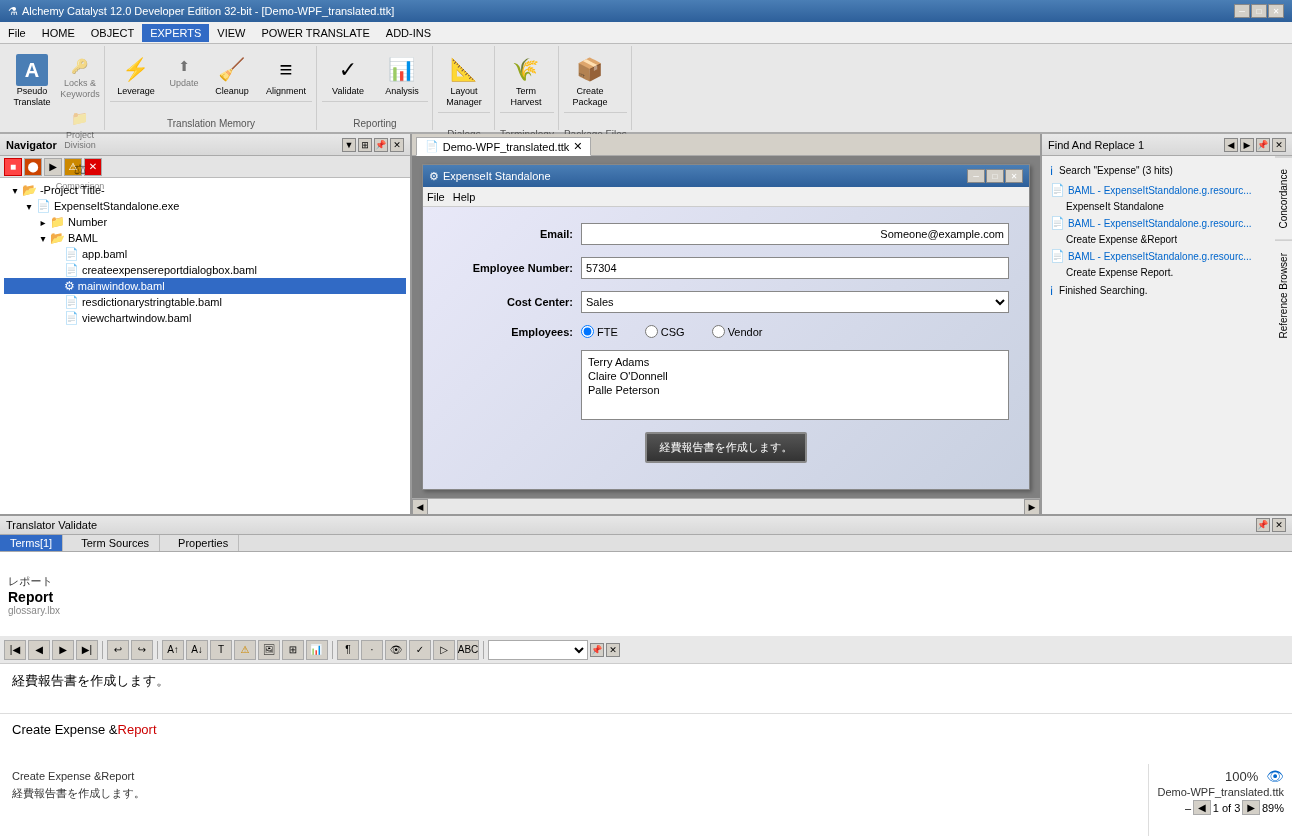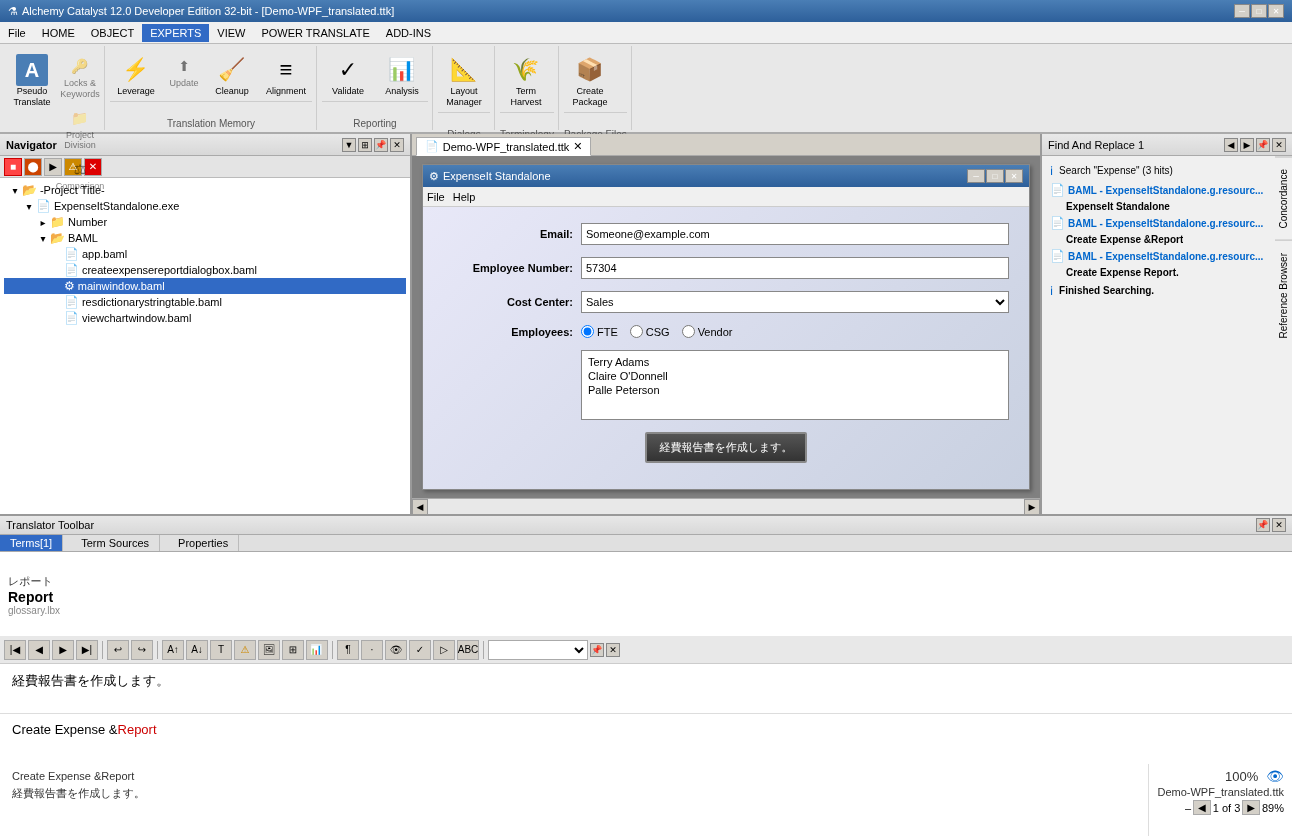--- a/index.html
+++ b/index.html
@@ -57,41 +57,41 @@
     .editor-tab.active { background: white; border-bottom: 1px solid white; margin-bottom: -1px; }
     .editor-content { flex: 1; background: #808080; overflow: hidden; position: relative; }
     .preview-window { position: absolute; left: 10px; top: 8px; right: 10px; bottom: 8px; background: #f0f0f0; border: 1px solid #888; box-shadow: 2px 2px 4px rgba(0,0,0,0.3); display: flex; flex-direction: column; }
     .app-title-bar { height: 22px; background: linear-gradient(to bottom, #4a7eb5, #2d5f9a); display: flex; align-items: center; justify-content: space-between; padding: 0 6px; color: white; font-size: 11px; }
     .app-menu-bar { height: 20px; background: #f0f0f0; display: flex; align-items: center; padding: 0 4px; gap: 8px; border-bottom: 1px solid #ccc; font-size: 11px; }
     .app-content { flex: 1; padding: 16px 20px; display: flex; flex-direction: column; gap: 12px; background: linear-gradient(135deg, #e8e8f8 0%, #c8d0e0 100%); }
     .form-row { display: flex; align-items: center; gap: 8px; }
     .form-label { text-align: right; width: 130px; font-size: 11px; font-weight: bold; }
     .form-input { flex: 1; height: 22px; border: 1px solid #888; background: white; padding: 0 4px; font-size: 11px; }
     .form-select { flex: 1; height: 22px; border: 1px solid #888; background: white; font-size: 11px; }
-    .radio-group { display: flex; align-items: center; gap: 12px; }
+    .radio-group { display: flex; align-items: center; gap: 27px; }
     .radio-label { display: flex; align-items: center; gap: 3px; font-size: 11px; }
     .employee-list { border: 1px solid #888; background: white; padding: 4px; min-height: 70px; flex: 1; }
     .employee-item { padding: 1px 2px; font-size: 11px; }
     .create-btn { background: linear-gradient(to bottom, #555, #333); color: white; border: 2px solid #888; padding: 6px 12px; font-size: 11px; margin: 0 auto; cursor: pointer; border-radius: 2px; }
     .btn-row { display: flex; justify-content: center; }
     .win-btn { width: 18px; height: 14px; background: #d4d0c8; border: 1px solid #888; font-size: 8px; display: flex; align-items: center; justify-content: center; cursor: pointer; }
     .win-btns { display: flex; gap: 1px; }
     
     
     .h-scroll { height: 16px; background: #d4d0c8; border-top: 1px solid #aaa; display: flex; align-items: center; }
     .scroll-btn { width: 16px; height: 16px; background: #d4d0c8; border: 1px solid #999; display: flex; align-items: center; justify-content: center; font-size: 9px; cursor: pointer; }
     .scroll-track { flex: 1; background: #e8e8e8; height: 100%; }
 
     
     .right-panel { width: 252px; background: #f0f0f0; border-left: 2px solid #999; display: flex; flex-direction: column; position: relative; }
     .right-panel-header { background: linear-gradient(to bottom, #e8e8e8, #d8d8d8); border-bottom: 1px solid #aaa; padding: 2px 6px; display: flex; align-items: center; justify-content: space-between; height: 22px; }
     .search-results { padding: 4px; font-size: 11px; overflow-y: auto; flex: 1; }
     .search-result-item { padding: 2px 4px; cursor: pointer; display: flex; align-items: center; gap: 3px; font-size: 10px; }
     .result-icon { color: #0066cc; font-size: 12px; }
-    .result-text { overflow: hidden; text-overflow: ellipsis; white-space: nowrap; font-weight: bold; }
+    .result-text { overflow: hidden; text-overflow: ellipsis; white-space: nowrap; }
     .result-blue { color: #0066cc; }
     .side-tab { writing-mode: vertical-rl; transform: rotate(180deg); padding: 12px 3px; font-size: 10px; cursor: pointer; border-bottom: 1px solid #bbb; }
 
     
     .translator-toolbar { height: 120px; background: #f0f0f0; border-top: 2px solid #999; display: flex; flex-direction: column; }
     .translator-header { background: linear-gradient(to bottom, #e8e8e8, #d8d8d8); border-bottom: 1px solid #aaa; padding: 2px 6px; display: flex; align-items: center; justify-content: space-between; height: 22px; }
     .translator-tabs { display: flex; gap: 8px; background: #e0e0e0; border-bottom: 1px solid #aaa; }
     .trans-tab { padding: 2px 10px; font-size: 11px; cursor: pointer; border-right: 1px solid #bbb; }
     .trans-tab.active { background: #316ac5; color: white; }
     .translator-content { flex: 1; display: flex; gap: 0; }
@@ -345,21 +345,21 @@
             <div class="win-btn">✕</div>
           </div>
         </div>
         <div class="app-menu-bar">
           <span>File</span>
           <span>Help</span>
         </div>
         <div class="app-content">
           <div class="form-row">
             <span class="form-label">Email:</span>
-            <input class="form-input" style="flex: 1 1 0%;" value="Someone@example.com">
+            <input class="form-input" style="flex: 1 1 0%; text-align: right;" value="Someone@example.com">
           </div>
           <div class="form-row">
             <span class="form-label">Employee Number:</span>
             <input class="form-input" style="flex: 1 1 0%;" value="57304">
           </div>
           <div class="form-row">
             <span class="form-label">Cost Center:</span>
             <select class="form-select" style="flex:1;">
               <option>Sales</option>
             </select>
@@ -438,21 +438,21 @@
 
     <div style="position:absolute;right:0;top:22px;bottom:0;display:flex;flex-direction:column;">
       <div class="side-tab">Concordance</div>
       <div class="side-tab">Reference Browser</div>
     </div>
   </div>
 </div>
 
 <div class="translator-toolbar">
   <div class="translator-header">
-    <span>Translator Toolbar</span>
+    <span>Translator Validate</span>
     <div class="panel-controls">
       <div class="panel-btn">📌</div>
       <div class="panel-btn">✕</div>
     </div>
   </div>
   <div class="translator-tabs">
     <div class="trans-tab active">Terms[1]</div>
     <div class="trans-tab">Term Sources</div>
     <div class="trans-tab">Properties</div>
   </div>

